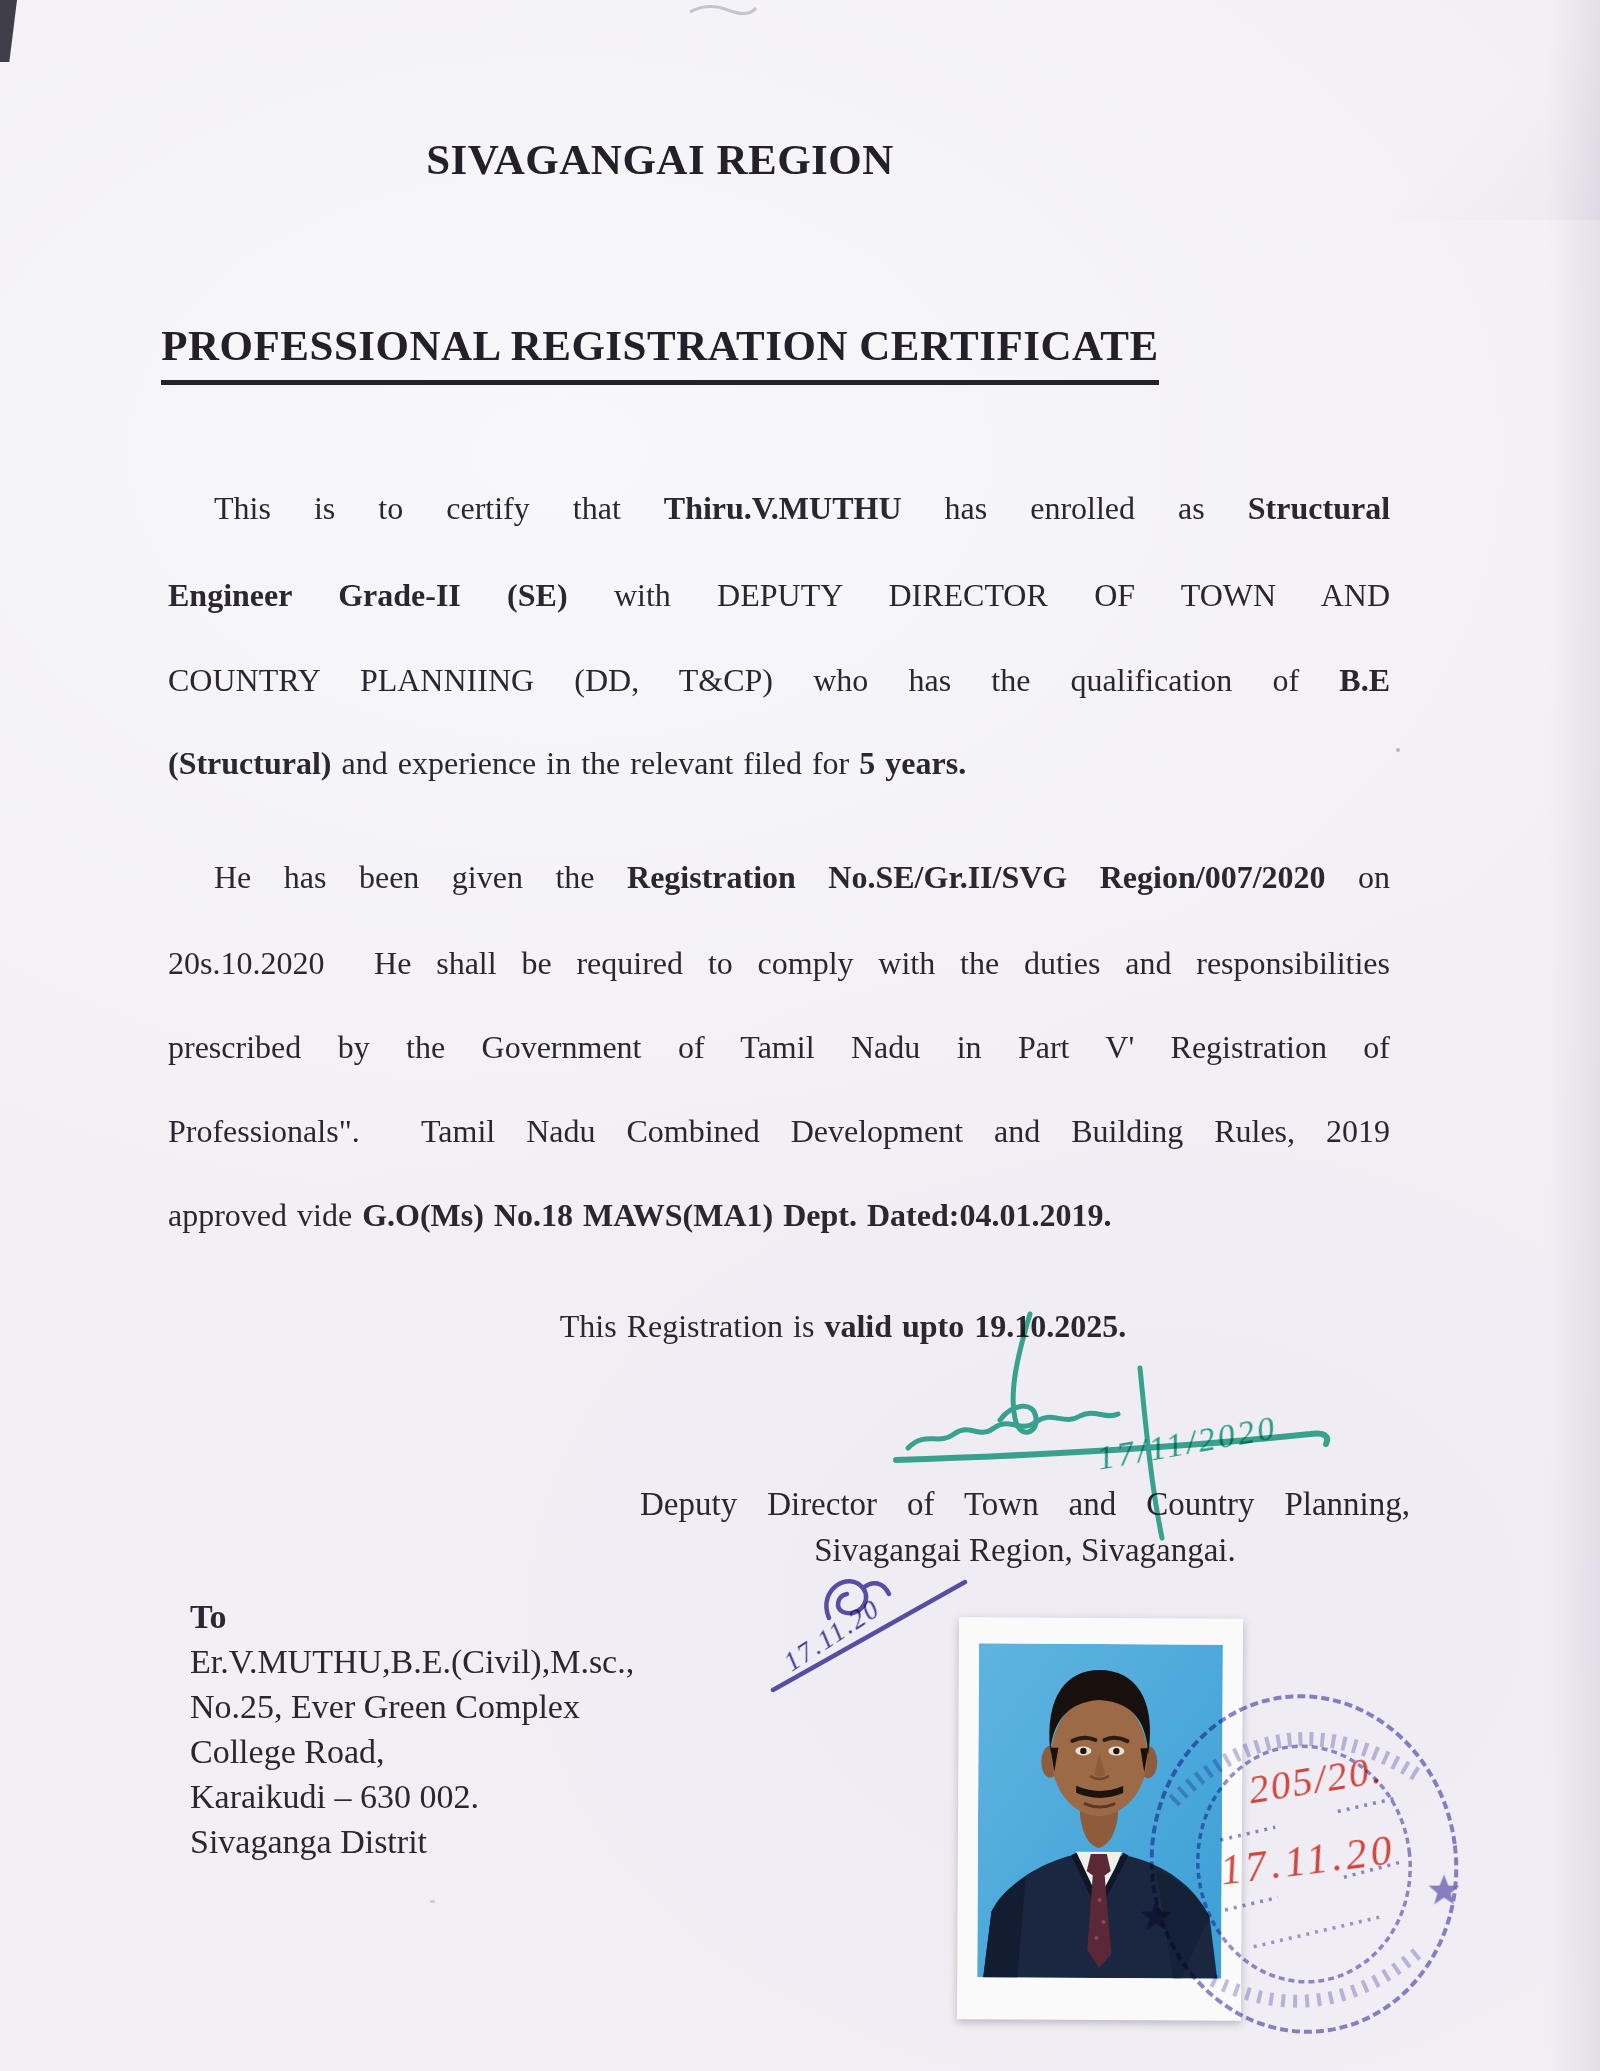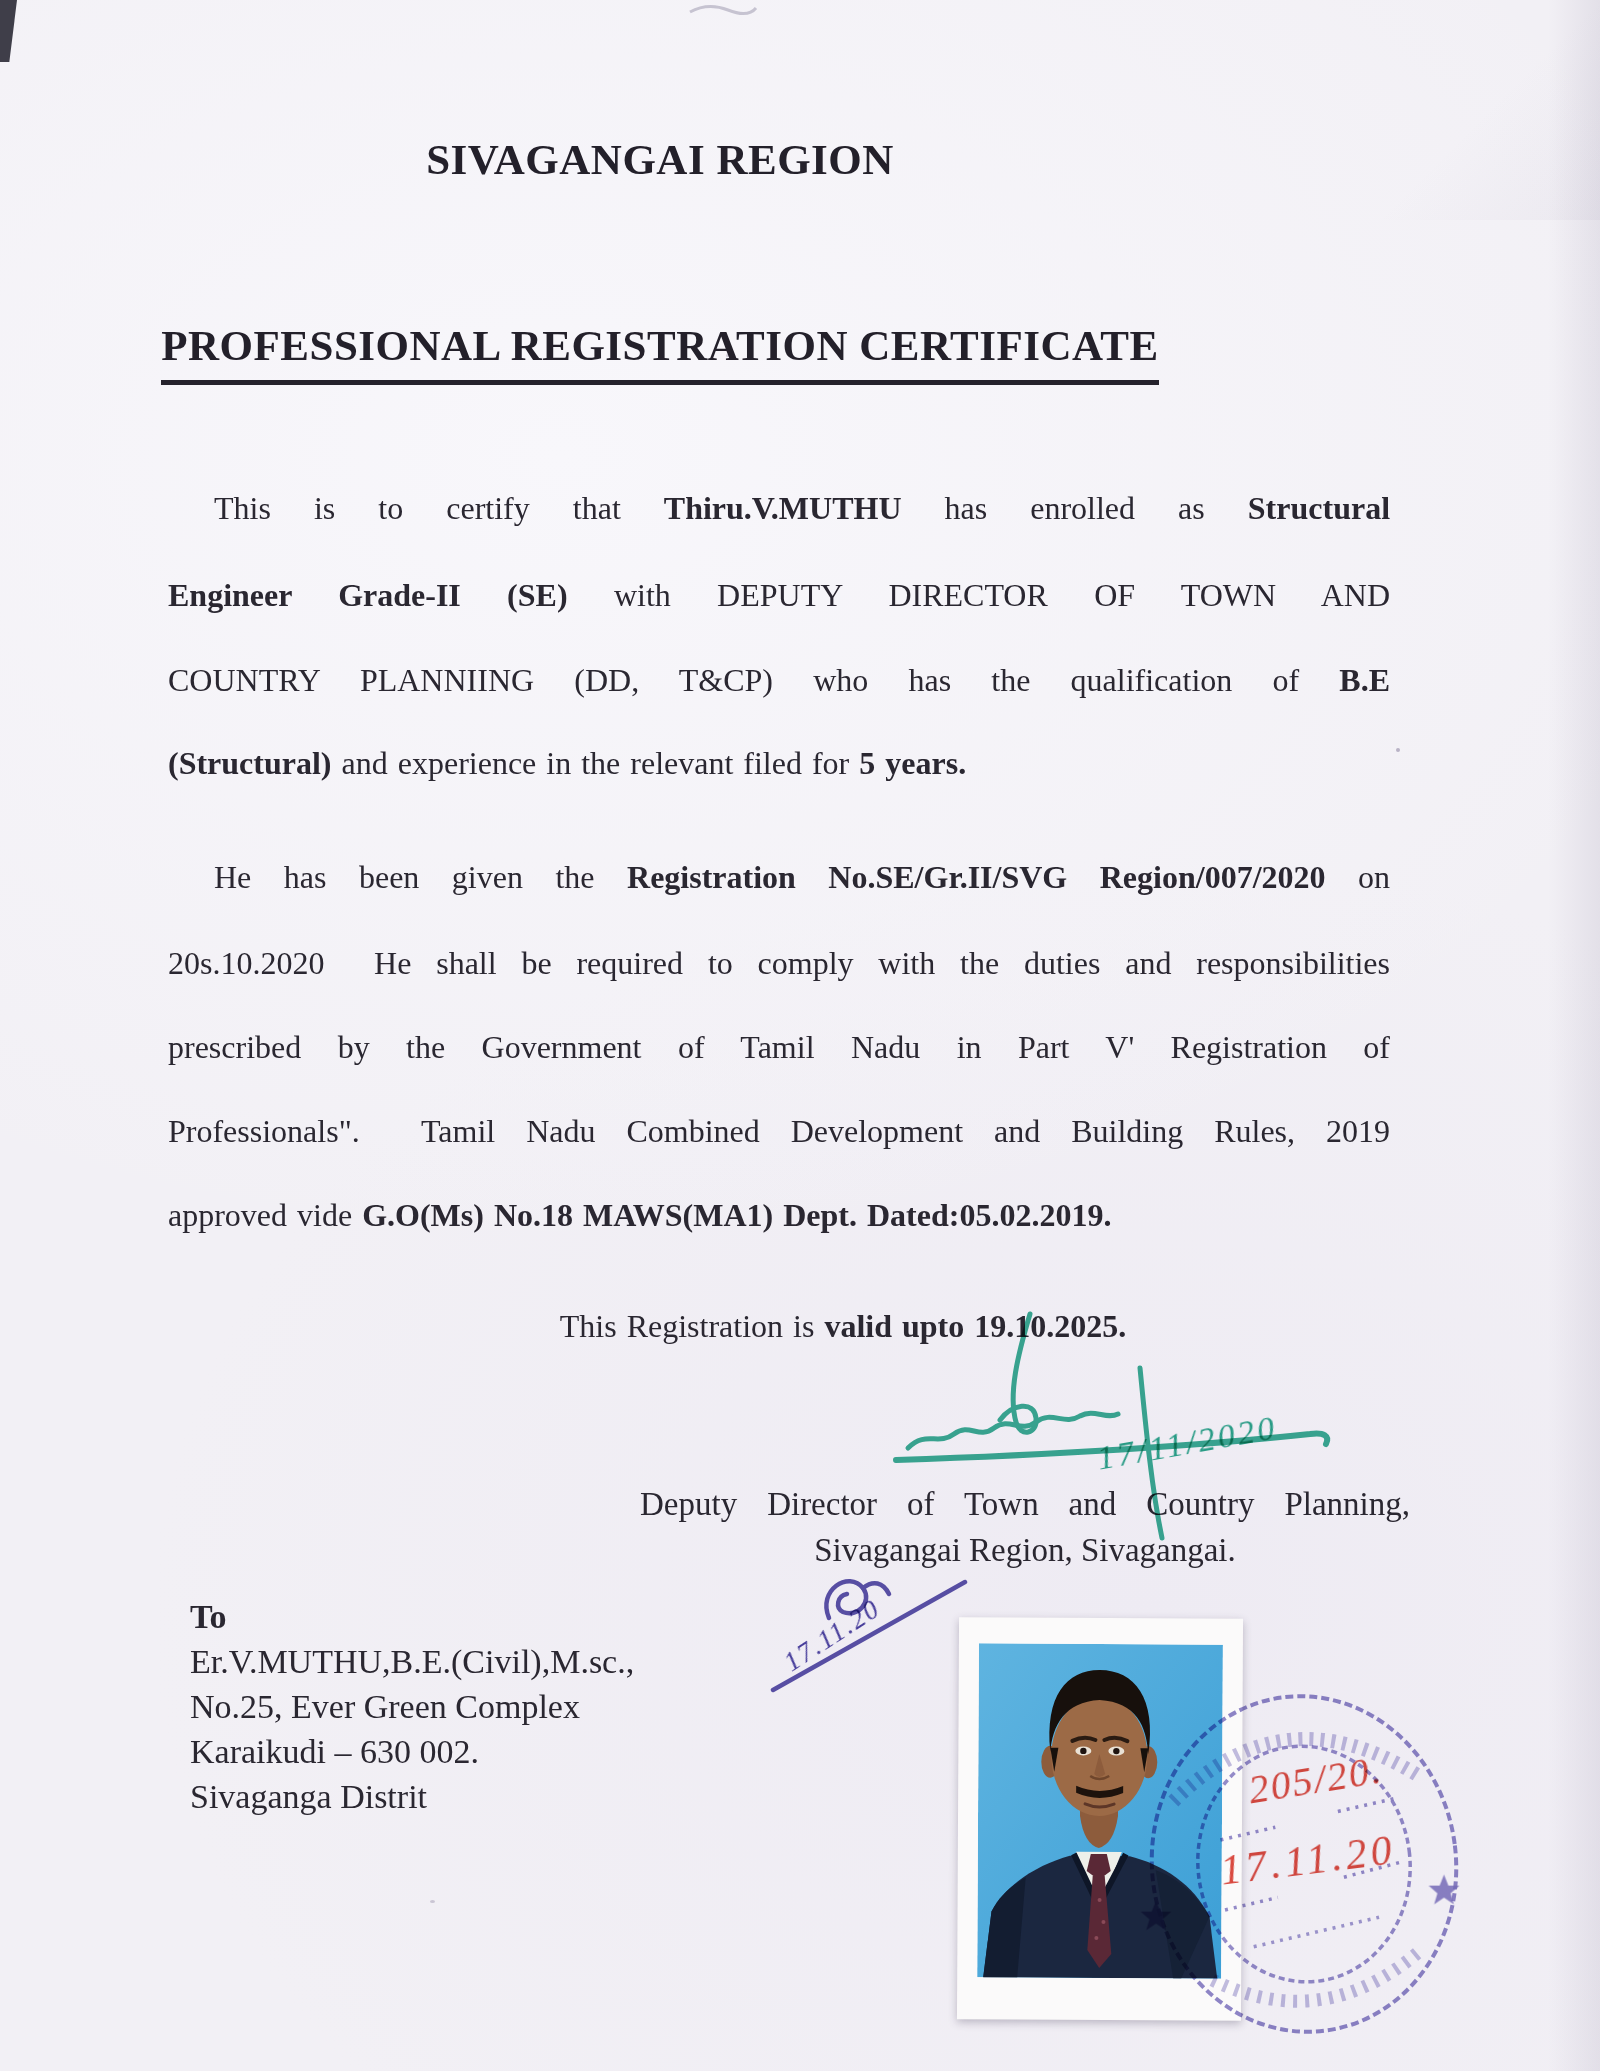--- a/index.html
+++ b/index.html
@@ -90,21 +90,21 @@
 
   <div class="bline just ind p1l1"><span>This is to certify that </span><span class="b">Thiru.V.MUTHU</span><span> has enrolled as </span><span class="b">Structural</span></div>
   <div class="bline just p1l2"><span class="b">Engineer Grade-II (SE)</span><span> with DEPUTY DIRECTOR OF TOWN AND</span></div>
   <div class="bline just p1l3"><span>COUNTRY PLANNIING (DD, T&amp;CP) who has the qualification of </span><span class="b">B.E</span></div>
   <div class="bline p1l4"><span class="b">(Structural)</span><span> and experience in the relevant filed for </span><span class="b">5 years.</span></div>
 
   <div class="bline just ind p2l1"><span>He has been given the </span><span class="b">Registration No.SE/Gr.II/SVG Region/007/2020</span><span> on</span></div>
   <div class="bline just p2l2"><span>20s.10.2020  He shall be required to comply with the duties and responsibilities</span></div>
   <div class="bline just p2l3"><span>prescribed by the Government of Tamil Nadu in Part V' Registration of</span></div>
   <div class="bline just p2l4"><span>Professionals".  Tamil Nadu Combined Development and Building Rules, 2019</span></div>
-  <div class="bline p2l5"><span>approved vide </span><span class="b">G.O(Ms) No.18 MAWS(MA1) Dept. Dated:05.02.2019.</span></div>
+  <div class="bline p2l5"><span>approved vide </span><span class="b">G.O(Ms) No.18 MAWS(MA1) Dept. Dated:04.01.2019.</span></div>
 
   <div class="bline validline"><span>This Registration is </span><span class="b">valid upto 19.10.2025.</span></div>
 
   <svg class="sig-svg" width="470" height="240" viewBox="0 0 470 240">
     <g fill="none" stroke="#2ba88c" stroke-linecap="round" opacity=".92">
       <path d="M152,4 C140,44 130,84 138,112 C142,128 160,124 158,108 C156,90 134,94 122,110" stroke-width="5"></path>
       <path d="M30,138 C48,120 60,136 76,124 C92,112 100,130 116,118 C132,106 142,124 158,112 C174,100 186,116 202,106 C216,98 228,110 240,104" stroke-width="5"></path>
       <path d="M18,150 C140,146 300,138 432,124 C446,122 452,126 448,134" stroke-width="6"></path>
       <path d="M262,58 C268,120 274,180 284,228" stroke-width="5"></path>
     </g>
@@ -120,20 +120,21 @@
       <path d="M64,66 C52,38 84,18 98,36 C108,50 92,66 78,60 C70,56 72,44 82,42"></path>
       <path d="M98,36 C108,28 118,30 124,42"></path>
     </g>
   </svg>
   <span class="init-date">17.11.20</span>
 
   <div class="addr">
     <div class="to">To</div>
     <div>Er.V.MUTHU,B.E.(Civil),M.sc.,</div>
     <div>No.25, Ever Green Complex</div>
+    <div>College Road,</div>
     <div>Karaikudi – 630 002.</div>
     <div>Sivaganga Distrit</div>
   </div>
 
   <div class="photo-frame">
     <svg width="244" height="334" viewBox="0 0 244 334">
       <defs>
         <linearGradient id="bgGrad" x1="0" y1="0" x2="1" y2="1">
           <stop offset="0" stop-color="#5fb4e0"></stop>
           <stop offset="1" stop-color="#3c9fd6"></stop>

